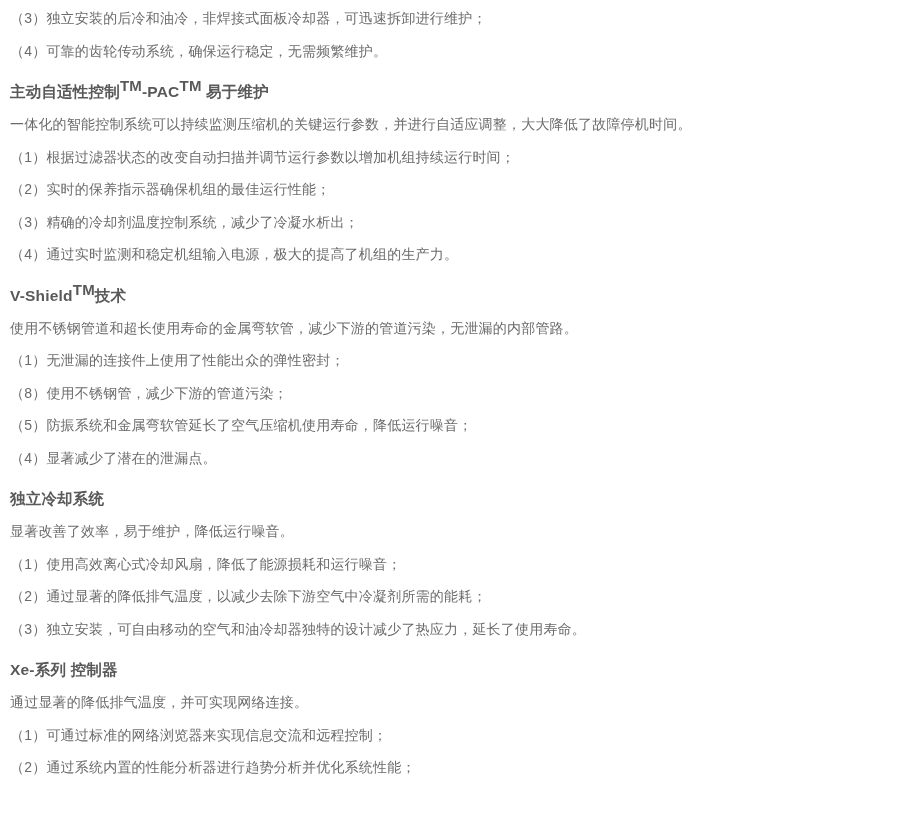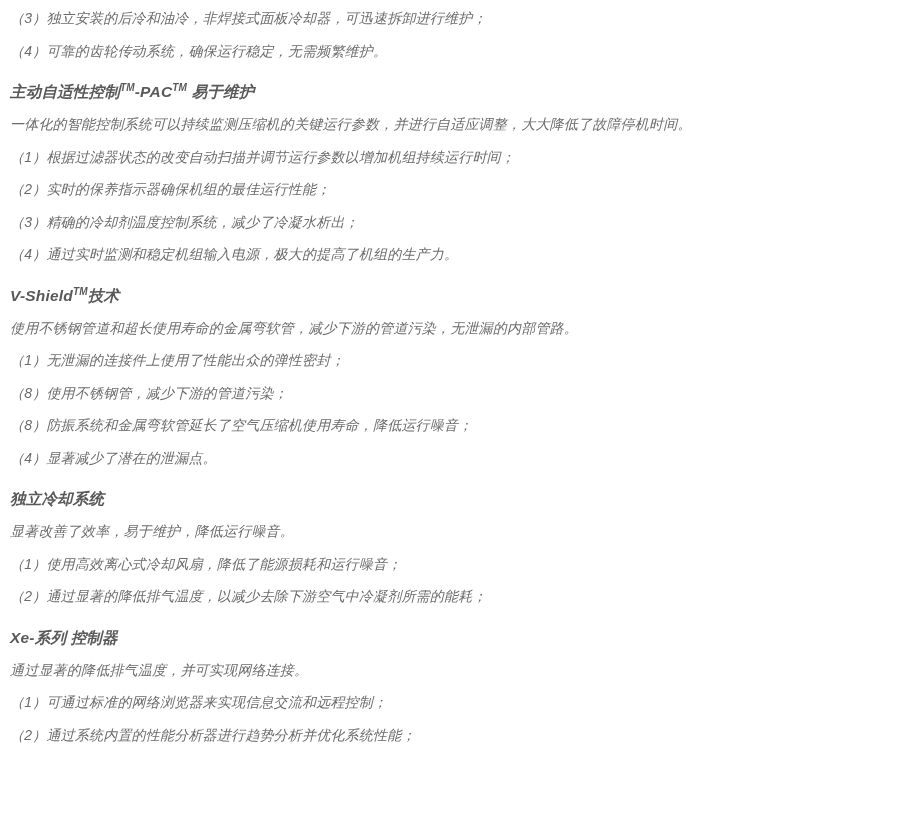--- a/index.html
+++ b/index.html
@@ -26,26 +26,26 @@
   }
   .doc h3 {
     margin: 21px 0 13px 0;
     font-size: 15.5px;
     line-height: 20px;
     font-weight: 700;
     color: #595959;
     letter-spacing: 0.2px;
   }
   .doc h3 sup.tm {
-    font-size: 10px;
+    font-size: 15px;
     font-weight: 700;
     vertical-align: super;
     line-height: 0;
   }
-  section { display: block; font-style: italic; }
+  section { display: block; }
 </style>
 </head>
 <body>
 
 <div class="doc">
 
   <section>
     <p>（3）独立安装的后冷和油冷，非焊接式面板冷却器，可迅速拆卸进行维护；</p>
     <p>（4）可靠的齿轮传动系统，确保运行稳定，无需频繁维护。</p>
   </section>
@@ -57,29 +57,30 @@
     <p>（2）实时的保养指示器确保机组的最佳运行性能；</p>
     <p>（3）精确的冷却剂温度控制系统，减少了冷凝水析出；</p>
     <p>（4）通过实时监测和稳定机组输入电源，极大的提高了机组的生产力。</p>
   </section>
 
   <section>
     <h3><span>V-Shield</span><sup class="tm">TM</sup><span>技术</span></h3>
     <p>使用不锈钢管道和超长使用寿命的金属弯软管，减少下游的管道污染，无泄漏的内部管路。</p>
     <p>（1）无泄漏的连接件上使用了性能出众的弹性密封；</p>
     <p>（8）使用不锈钢管，减少下游的管道污染；</p>
-    <p>（8）防振系统和金属弯软管延长了空气压缩机使用寿命，降低运行噪音；</p>
+    <p>（5）防振系统和金属弯软管延长了空气压缩机使用寿命，降低运行噪音；</p>
     <p>（4）显著减少了潜在的泄漏点。</p>
   </section>
 
   <section>
     <h3><span>独立冷却系统</span></h3>
     <p>显著改善了效率，易于维护，降低运行噪音。</p>
     <p>（1）使用高效离心式冷却风扇，降低了能源损耗和运行噪音；</p>
     <p>（2）通过显著的降低排气温度，以减少去除下游空气中冷凝剂所需的能耗；</p>
+    <p>（3）独立安装，可自由移动的空气和油冷却器独特的设计减少了热应力，延长了使用寿命。</p>
   </section>
 
   <section>
     <h3><span>Xe-系列 控制器</span></h3>
     <p>通过显著的降低排气温度，并可实现网络连接。</p>
     <p>（1）可通过标准的网络浏览器来实现信息交流和远程控制；</p>
     <p>（2）通过系统内置的性能分析器进行趋势分析并优化系统性能；</p>
   </section>
 
 </div>

